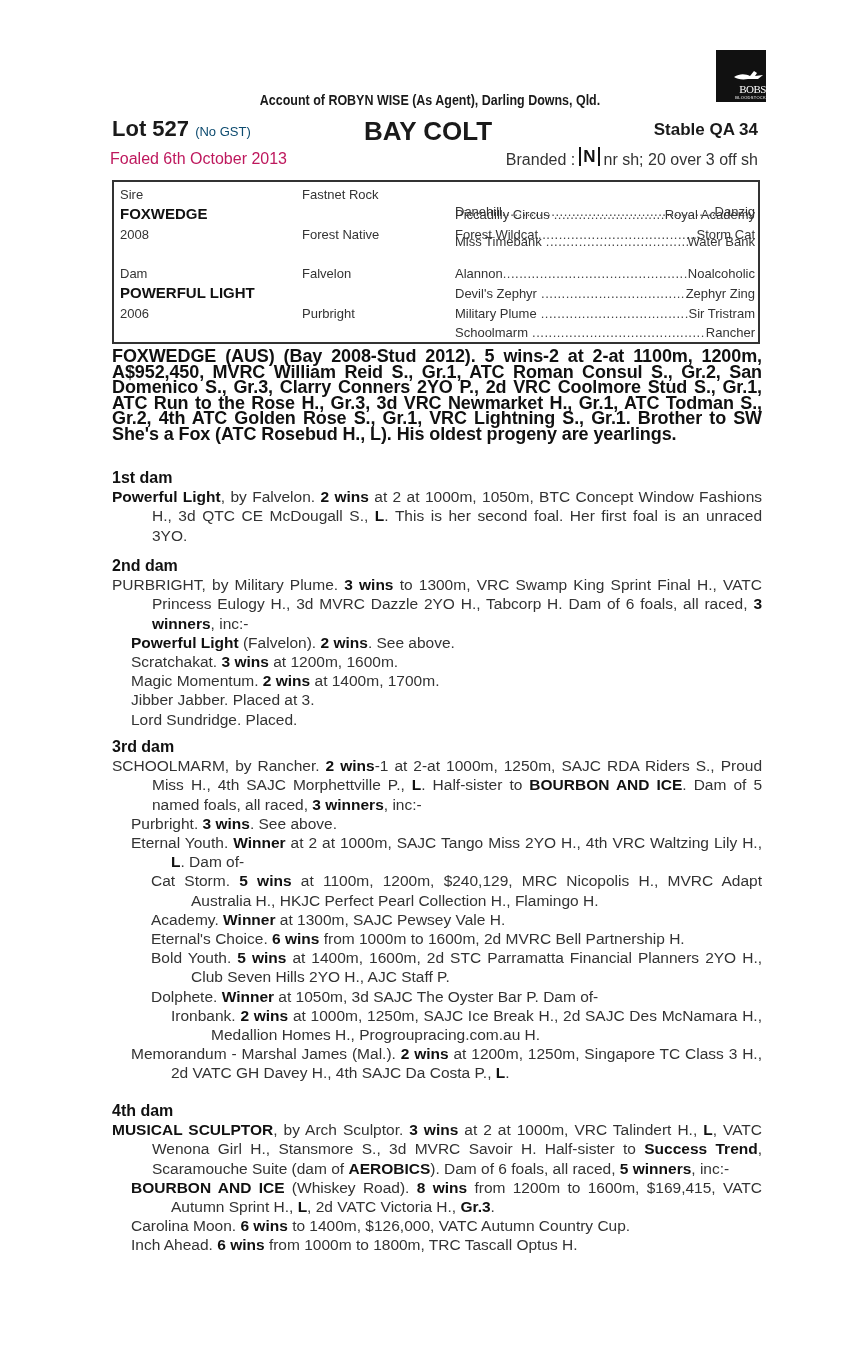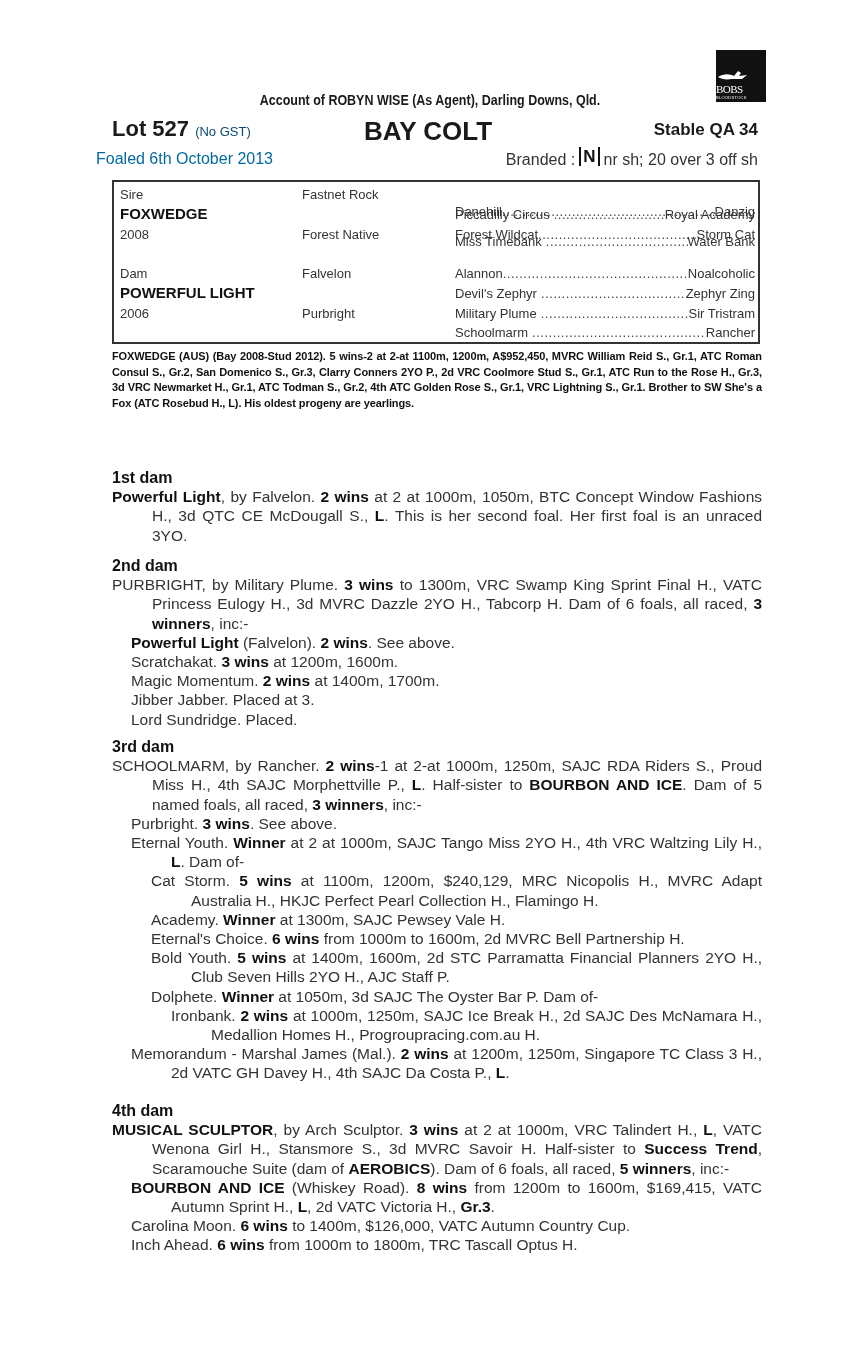--- a/index.html
+++ b/index.html
@@ -1,45 +1,45 @@
 <!DOCTYPE html>
 <html><head>
 <meta charset="utf-8">
 <style>
   html, body { margin:0; padding:0; background:#ffffff; }
   body { width:860px; height:1356px; position:relative; overflow:hidden;
          font-family:"Liberation Sans", sans-serif; color:#1a1a1a; }
   .logo { position:absolute; left:716px; top:50px; width:50px; height:52px; background:#111;
-          color:#fff; display:flex; flex-direction:column; align-items:flex-start; justify-content:flex-end; }
+          color:#fff; display:flex; flex-direction:column; align-items:flex-end; justify-content:flex-end; }
   .logo .bird { width:34px; height:14px; margin-bottom:2px; }
   .logo .brand { font-family:"Liberation Serif", serif; font-size:11px; letter-spacing:-0.5px; line-height:10px; }
   .logo .sub { font-size:4px; letter-spacing:0.3px; line-height:8px; }
   .account { position:absolute; left:0; width:860px; top:92px; text-align:center;
              font-family:"Liberation Sans", sans-serif; font-weight:bold; font-size:14.5px;
              transform:scaleX(0.86); transform-origin:center; letter-spacing:0px; }
   .lotline { position:absolute; left:112px; top:116px; width:648px; height:26px; }
   .lot { position:absolute; left:0; top:0; font-weight:bold; font-size:22px; }
   .lot .nogst { font-weight:normal; font-size:13px; color:#0c4a6e; }
   .colour { position:absolute; left:252px; top:0; font-weight:bold; font-size:26px; }
   .stable { position:absolute; right:2px; top:4px; font-weight:bold; font-size:17px; }
-  .foaled { position:absolute; left:96px; top:150px; font-size:16px; color:#0369a1; }
+  .foaled { position:absolute; left:110px; top:150px; font-size:16px; color:#be185d; }
   .branded { position:absolute; right:102px; top:150px; font-size:16px; color:#333; }
   .branded .mark { font-weight:bold; border-left:2px solid #111; border-right:2px solid #111;
                    padding:0 2px; color:#111; font-size:17px; margin:0 4px; position:relative; top:-3px; }
   .pedigree { position:absolute; left:112px; top:180px; width:648px; height:164px;
               border:2px solid #333; box-sizing:border-box; }
   .ped-row { position:absolute; font-size:13px; color:#333; white-space:nowrap; }
   .ped-name { font-weight:bold; font-size:15px; color:#111; }
   .ped-right { position:absolute; left:341px; width:300px; }
   .ped-right .ped-row { width:300px; display:flex; }
   .ped-right .ped-row .l { flex:0 0 auto; }
   .ped-right .ped-row .dots { flex:1 1 auto; overflow:hidden; white-space:nowrap; color:#444; letter-spacing:0.5px; }
   .ped-right .ped-row .r { flex:0 0 auto; }
   .sire-block { position:absolute; left:112px; top:349px; width:650px;
-                font-weight:bold; font-size:11px; line-height:15.6px; color:#111;
+                font-weight:bold; font-size:18px; line-height:15.6px; color:#111;
                 letter-spacing:-0.1px; }
   .section { position:absolute; left:112px; width:650px; font-size:15.5px; line-height:19.2px; color:#333; }
   .section .hd { font-weight:bold; color:#111; font-size:16px; }
   .section p { margin:0; text-align:justify; }
   .section b { color:#111; }
   .hang0 { padding-left:40px; text-indent:-40px; }
   .ind1 { padding-left:59px; text-indent:-40px; }
   .ind2 { padding-left:79px; text-indent:-40px; }
   .ind3 { padding-left:99px; text-indent:-40px; }
   .ind4 { padding-left:119px; text-indent:-40px; }

